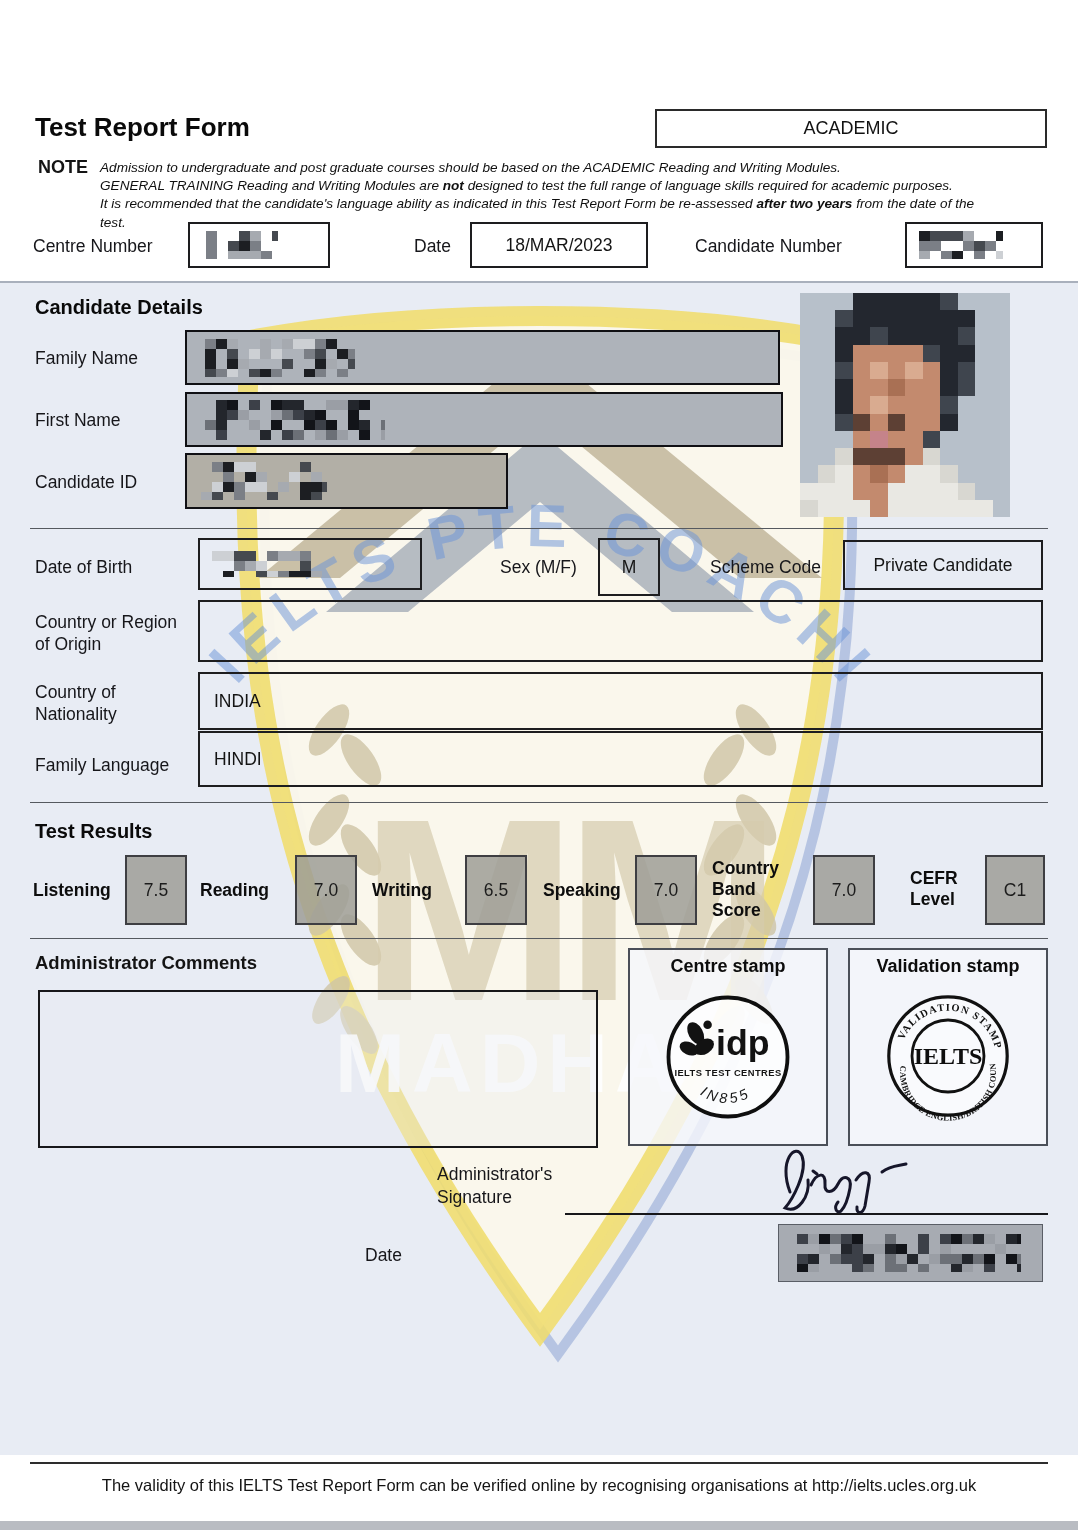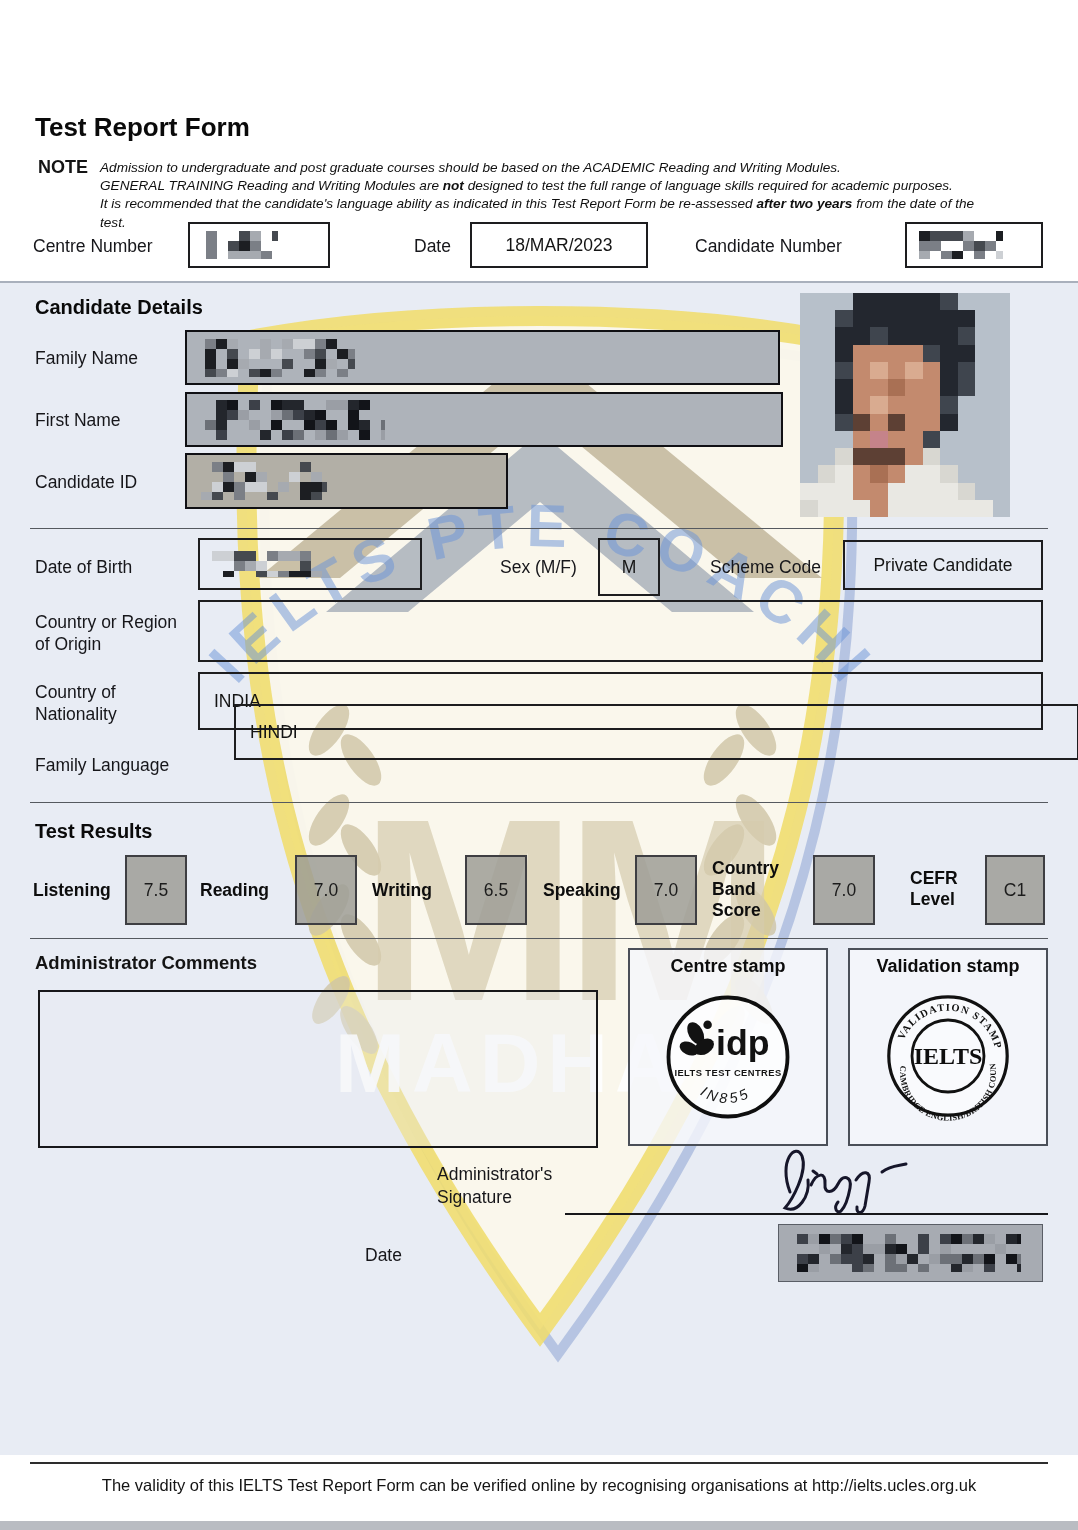--- a/index.html
+++ b/index.html
@@ -89,20 +89,23 @@
         <ellipse cx="-14" cy="330" rx="12" ry="28" transform="rotate(35 -14 330)"></ellipse>
       </g>
     </g>
 
     <text x="565" y="1000" text-anchor="middle" font-family="Liberation Sans, sans-serif" font-size="260" font-weight="800" letter-spacing="-12" fill="#d6ccae" opacity="0.7">MM</text>
 
     <text x="335" y="1092" font-family="Liberation Sans, sans-serif" font-size="84" font-weight="800" letter-spacing="7" fill="#ffffff" opacity="0.92">MADHA</text>
   </svg>
 
   <div class="fg form-title">Test Report Form</div>
+  <div class="fg module-box">
+    <span>ACADEMIC</span>
+  </div>
   <div class="fg note-label">NOTE</div>
   <div class="fg note-lines">
     <div><span>Admission to undergraduate and post graduate courses should be based on the ACADEMIC Reading and Writing Modules.</span><b></b><span></span></div>
     <div><span>GENERAL TRAINING Reading and Writing Modules are </span><b>not</b><span> designed to test the full range of language skills required for academic purposes.</span></div>
     <div><span>It is recommended that the candidate's language ability as indicated in this Test Report Form be re-assessed </span><b>after two years</b><span> from the date of the test.</span></div>
   </div>
 
   <div class="fg lbl" style="left:33px;top:236px;">Centre Number</div>
   <div class="fg box" style="left:188px;top:222px;width:142px;height:46px;">
     <span class="redact" style="width:72px;height:28px;margin-left:16px;">
@@ -463,21 +466,21 @@
   <div class="fg box" style="left:198px;top:600px;width:845px;height:62px;">
     <span style="padding-left:14px;font-size:17.5px;"></span>
   </div>
 
   <div class="fg lbl" style="left:35px;top:682px;width:125px;line-height:1.25;">Country of Nationality</div>
   <div class="fg box" style="left:198px;top:672px;width:845px;height:58px;">
     <span style="padding-left:14px;font-size:17.5px;">INDIA</span>
   </div>
 
   <div class="fg lbl" style="left:35px;top:755px;">Family Language</div>
-  <div class="fg box" style="left:198px;top:704px;width:845px;height:56px;margin-left:36px;">
+  <div class="fg box" style="left:198px;top:731px;width:845px;height:56px;">
     <span style="padding-left:14px;font-size:17.5px;">HINDI</span>
   </div>
 
   <div class="hline" style="left:30px;top:802px;width:1018px;border-top:1.5px solid #55595f;"></div>
 
   <div class="fg section-title" style="left:35px;top:820px;">Test Results</div>
 
   <div class="fg blbl" style="left:33px;top:880px;">Listening</div>
   <div class="score-box" style="left:125px;top:855px;">
       <span>7.5</span>

